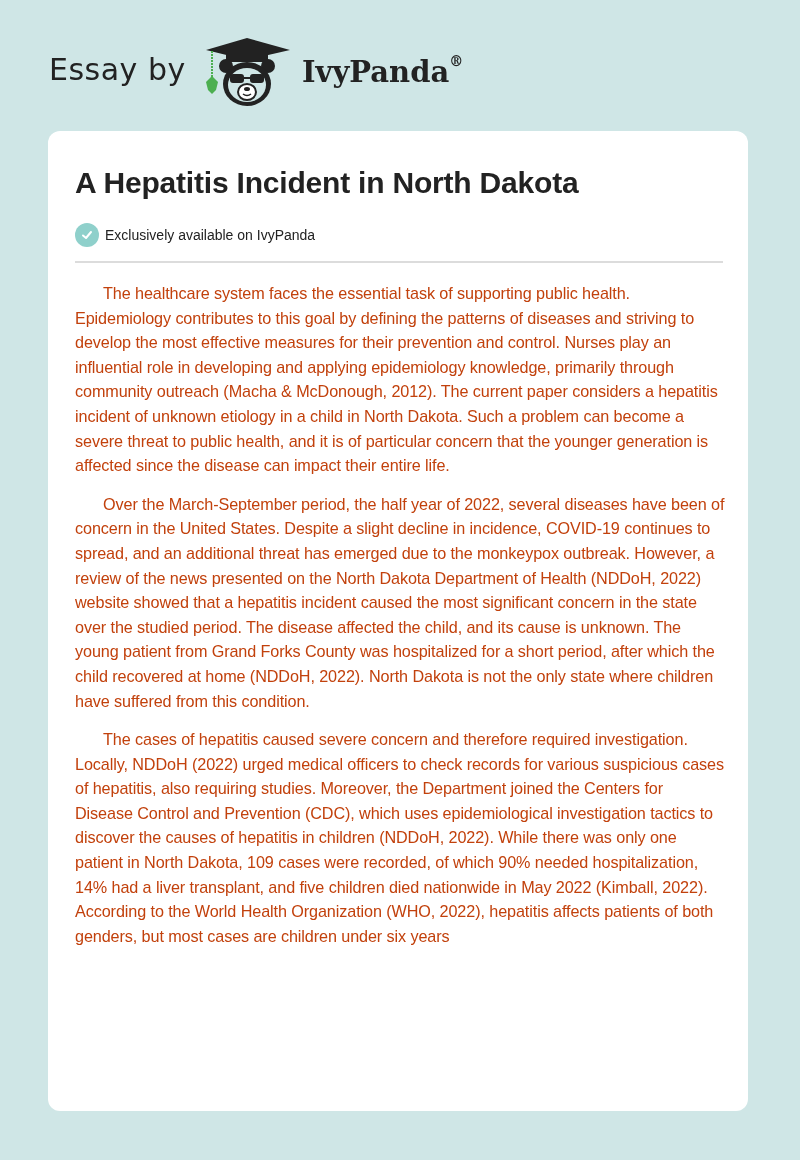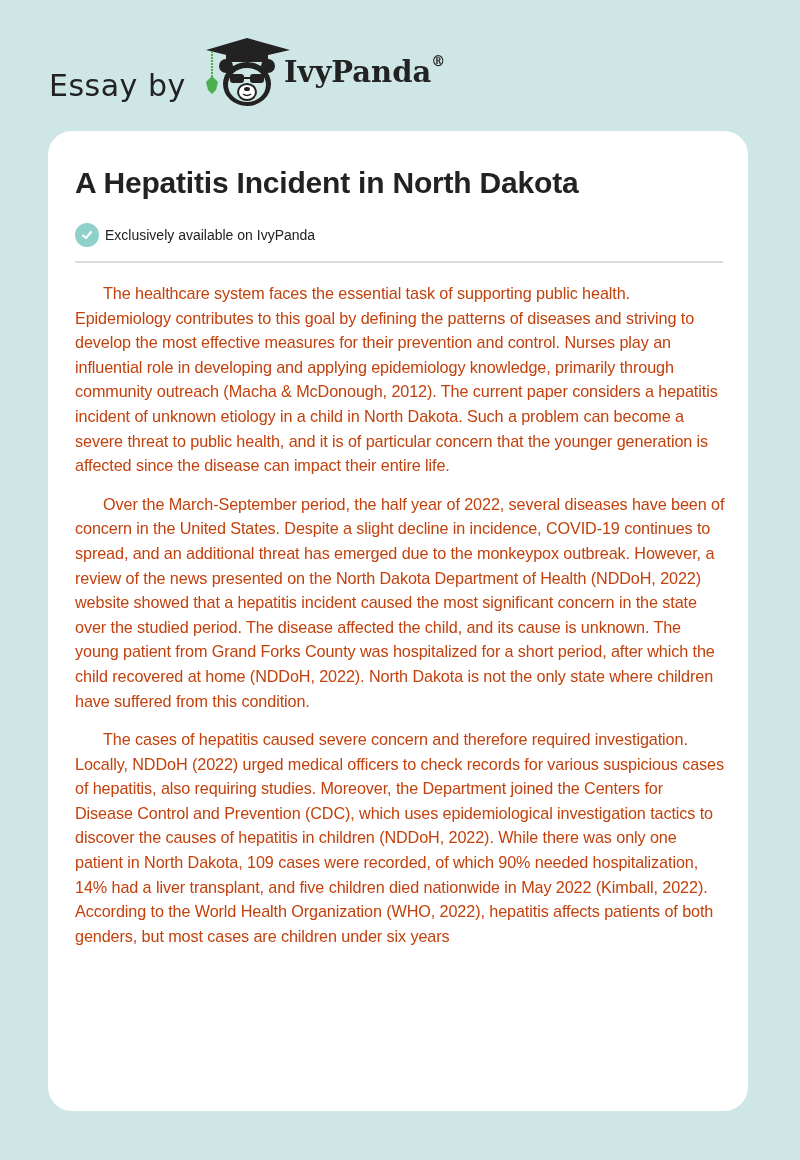--- a/index.html
+++ b/index.html
@@ -8,34 +8,34 @@
     background: #cfe6e6;
     font-family: "Liberation Sans", sans-serif;
     color: #222;
     position: relative;
     overflow: hidden;
   }
   .header {
     position: absolute; left: 0; top: 0; width: 800px; height: 130px;
   }
   .essay-by {
-    position: absolute; left: 49px; top: 68px;
+    position: absolute; left: 49px; top: 52px;
     font-family: "DejaVu Sans", sans-serif;
     font-size: 30px; color: #222; letter-spacing: 0.5px;
   }
   .logo-icon { position: absolute; left: 202px; top: 36px; width: 90px; height: 72px; }
   .brand {
-    position: absolute; left: 284px; top: 55px;
+    position: absolute; left: 302px; top: 55px;
     font-family: "DejaVu Serif", serif; font-weight: bold;
     font-size: 29px; color: #222;
   }
   .brand sup { font-size: 14px; vertical-align: top; position: relative; top: -2px; }
   .card {
     position: absolute; left: 48px; top: 131px; width: 700px; height: 980px;
-    background: #ffffff; border-radius: 24px; overflow: hidden;
+    background: #ffffff; border-radius: 12px; overflow: hidden;
   }
   .content { position: absolute; left: 27px; top: 0; width: 648px; }
   h1 {
     margin: 0; position: absolute; top: 35px; left: 0;
     font-size: 30px; font-weight: bold; color: #222; white-space: nowrap;
     letter-spacing: -0.2px;
   }
   .badge { position: absolute; top: 92px; left: 0; height: 24px; display: flex; align-items: center; }
   .badge-check {
     width: 24px; height: 24px; border-radius: 50%; background: #8fd0cb;

